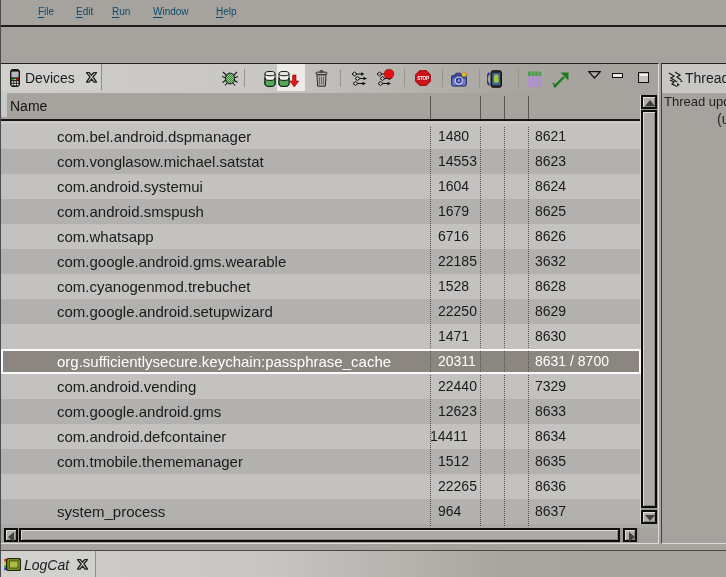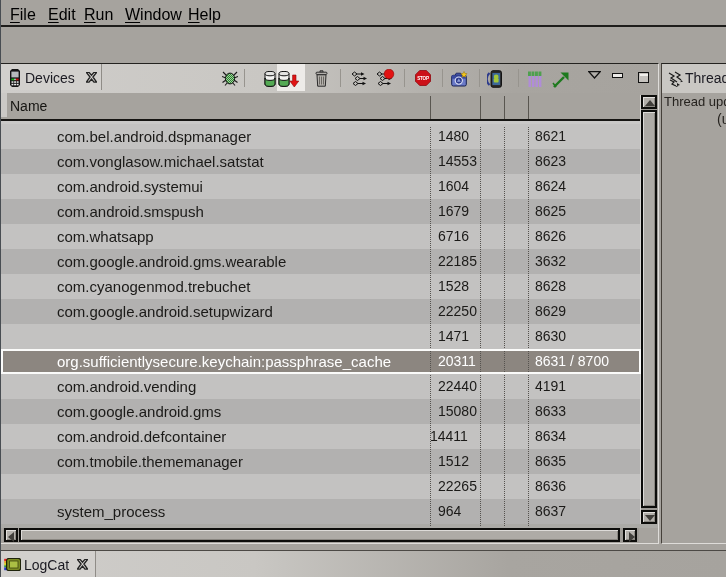--- a/index.html
+++ b/index.html
@@ -2,21 +2,21 @@
 <html><head>
 <meta charset="utf-8">
 <style>
 * { margin:0; padding:0; box-sizing:border-box; }
 html,body { width:726px; height:577px; overflow:hidden; }
 body { background:#a6a39e; font-family:"Liberation Sans", sans-serif; position:relative; }
 .abs { position:absolute; }
 
 
 #menubar { position:absolute; left:0; top:0; width:726px; height:27px; border-bottom:2px solid #1e1d1b; }
-#menubar span { position:absolute; top:6px; font-size:16px; color:#000000; }
+#menubar span { position:absolute; top:6px; font-size:10px; color:#0c4a6e;margin-left:28px; }
 #menubar u { text-decoration:underline; text-underline-offset:2px; }
 
 
 #devpanel { position:absolute; left:0; top:63px; width:659px; height:481px;
   border-top:1px solid #23221f; border-left:1px solid #3c4249;
   border-right:1px solid #dedcd9; border-bottom:1px solid #dedcd9; background:#a6a39e; }
 #devtabbar { position:absolute; left:0; top:0; width:657px; height:29px;
   background:linear-gradient(to right,#cfcdca 0%,#c9c7c3 40%,#a8a5a0 78%,#a6a39e 100%); }
 #devtab { position:absolute; left:0; top:0; width:101px; height:26px; background:#d2d0cd;
   border-right:1px solid #8f8c87; }
@@ -53,21 +53,21 @@
 
 
 #rpanel { position:absolute; left:661px; top:63px; width:65px; height:481px;
   border-top:1px solid #23221f; border-left:1px solid #45403a; border-bottom:1px solid #dedcd9; background:#a6a39e; overflow:hidden; }
 #rtabbar { position:absolute; left:0; top:0; width:64px; height:29px; background:#c9c7c3; }
 #rcontent { position:absolute; left:0; top:29px; width:64px; height:450px; overflow:hidden; }
 .rptxt { position:absolute; font-size:13px; color:#26231f; white-space:nowrap; }
 
 
 #botbar { position:absolute; left:0; top:550px; width:726px; height:27px; border-top:1px solid #4c4945;
-  background:linear-gradient(to right,#cfcdca 0%,#c9c7c3 35%,#a8a5a0 70%,#a6a39e 100%); }
+  background:linear-gradient(to right,#cfcdca 0%,#c9c7c3 35%,#a8a5a0 70%,#a6a39e 100%);font-style:italic; }
 #logtab { position:absolute; left:0; top:0; width:96px; height:26px; background:#d2d0cd; border-right:1px solid #8f8c87; }
 
 .icon16 { position:absolute; width:16px; height:16px; }
 .tsep { position:absolute; top:5px; width:1px; height:18px; background:#97948e; }
 </style>
 </head>
 <body>
 
 <div style="position:absolute;left:0;top:0;width:1px;height:577px;background:#484d52;z-index:50"></div>
 <div id="menubar">
@@ -288,23 +288,23 @@
     <div class="rnum" style="top:175px;left:534px">8629</div>
     <div class="rnum" style="top:200px;left:437px">1471</div>
     <div class="rnum" style="top:200px;left:534px">8630</div>
     <div class="rowsel" style="top:225px"></div>
       <div class="rowselb" style="top:225px"></div>
     <div class="rtxt seltxt" style="top:225px;left:56px">org.sufficientlysecure.keychain:passphrase_cache</div>
     <div class="rnum seltxt" style="top:225px;left:437px">20311</div>
     <div class="rnum seltxt" style="top:225px;left:534px">8631 / 8700</div>
     <div class="rtxt" style="top:250px;left:56px">com.android.vending</div>
     <div class="rnum" style="top:250px;left:437px">22440</div>
-    <div class="rnum" style="top:250px;left:534px">4191</div>
+    <div class="rnum" style="top:250px;left:534px">7329</div>
     <div class="rtxt" style="top:275px;left:56px">com.google.android.gms</div>
-    <div class="rnum" style="top:275px;left:437px">15080</div>
+    <div class="rnum" style="top:275px;left:437px">12623</div>
     <div class="rnum" style="top:275px;left:534px">8633</div>
     <div class="rtxt" style="top:300px;left:56px">com.android.defcontainer</div>
     <div class="rnum" style="top:300px;left:429px">14411</div>
     <div class="rnum" style="top:300px;left:534px">8634</div>
     <div class="rtxt" style="top:325px;left:56px">com.tmobile.thememanager</div>
     <div class="rnum" style="top:325px;left:437px">1512</div>
     <div class="rnum" style="top:325px;left:534px">8635</div>
     <div class="rnum" style="top:350px;left:437px">22265</div>
     <div class="rnum" style="top:350px;left:534px">8636</div>
     <div class="rtxt" style="top:375px;left:56px">system_process</div>

